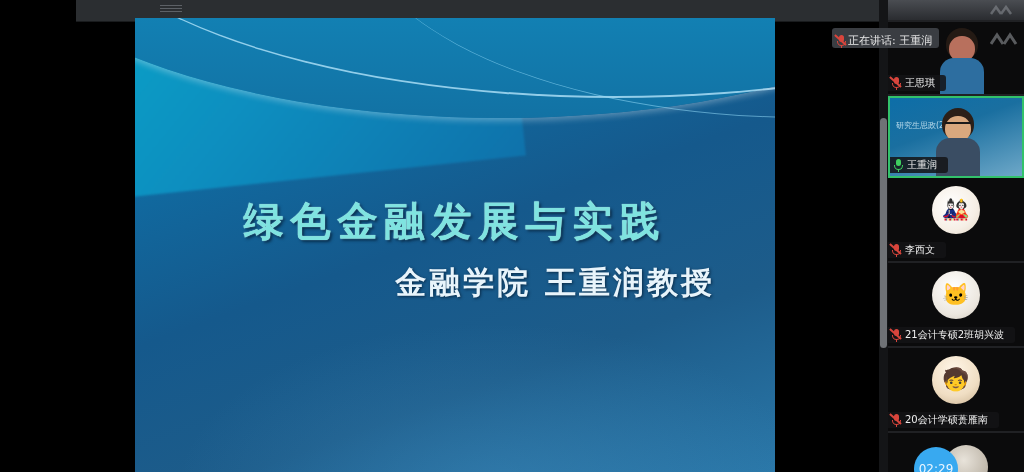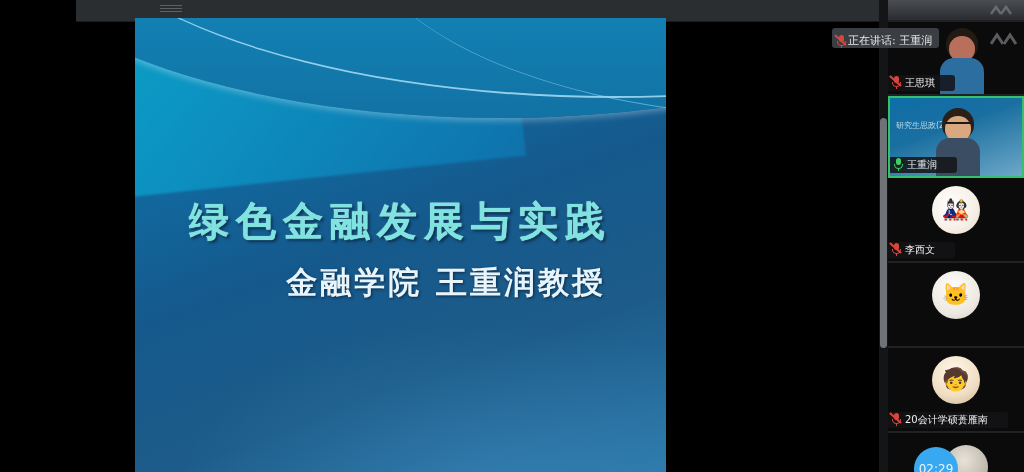--- a/index.html
+++ b/index.html
@@ -30,21 +30,21 @@
   .toolbar-highlight {
     position:absolute; left:882px; top:0px; width:140px; height:10px;
     background:linear-gradient(180deg,#f2f2f2 0%,#cfcfcf 55%,#6d7073 100%);
   }
 
   
   .stage {
     position:absolute; left:0; top:22px; width:881px; height:450px; background:#000;
   }
   .slide {
-    position:absolute; left:135px; top:-4px; width:531px; height:454px;
+    position:absolute; left:135px; top:-4px; width:640px; height:454px;
     background:linear-gradient(160deg,#0d6ea8 0%,#0f6fa6 18%,#15598c 48%,#1d5c8a 72%,#2a77a8 100%);
     overflow:hidden;
   }
   
   .slide .band-tl {
     position:absolute; left:-40px; top:-70px; width:420px; height:230px;
     background:linear-gradient(135deg,#0aa6c9 0%,#0d8fc0 45%,#0f72ab 100%);
     transform:rotate(-6deg);
     filter:blur(1px);
   }
@@ -158,23 +158,23 @@
   }
   .tile .avatar.a1 { background:radial-gradient(circle at 40% 40%, #fff 0%, #f6efe6 60%, #e3d7c6 100%); }
   .tile .avatar.a2 { background:radial-gradient(circle at 45% 35%, #ffffff 0%, #ece7df 65%, #cfc7bb 100%); }
   .tile .avatar.a3 { background:radial-gradient(circle at 45% 30%, #fff6e8 0%, #f0dec3 60%, #c9b291 100%); }
   .tile .avatar .doodle {
     position:absolute; left:50%; top:50%; transform:translate(-50%,-50%);
     font-size:22px; line-height:1;
   }
   .tile .namechip {
     position:absolute; left:0; bottom:3px;
-    display:flex; align-items:flex-start; gap:3px;
+    display:flex; align-items:flex-end; gap:3px;
     max-width:134px;
-    padding:1px 20px 1px 3px;
+    padding:1px 11px 1px 3px;
     background:rgba(20,20,22,.86);
     border-radius:0 3px 3px 0;
   }
   .tile .namechip .nm {
     font-family:"DejaVu Sans", sans-serif;
     font-size:10px; color:#f0f0f0; white-space:nowrap;
     overflow:hidden; text-overflow:clip;
   }
   .tile .timer-badge {
     position:absolute; left:26px; top:14px;
@@ -336,20 +336,29 @@
         </span>
         <span class="nm">李西文</span>
       </div>
     </div>
 
     <div class="tile">
       <div class="dark-bg"></div>
       <div class="avatar a2">
         <span class="doodle">🐱</span>
       </div>
+      <div class="namechip">
+        <span class="mic red">
+          <span class="cap"></span>
+            <span class="arcm"></span>
+            <span class="stem"></span>
+            <span class="slash"></span>
+        </span>
+        <span class="nm">21会计专硕2班胡兴波</span>
+      </div>
     </div>
 
     <div class="tile">
       <div class="dark-bg"></div>
       <div class="avatar a3">
         <span class="doodle">🧒</span>
       </div>
       <div class="namechip">
         <span class="mic red">
           <span class="cap"></span>

